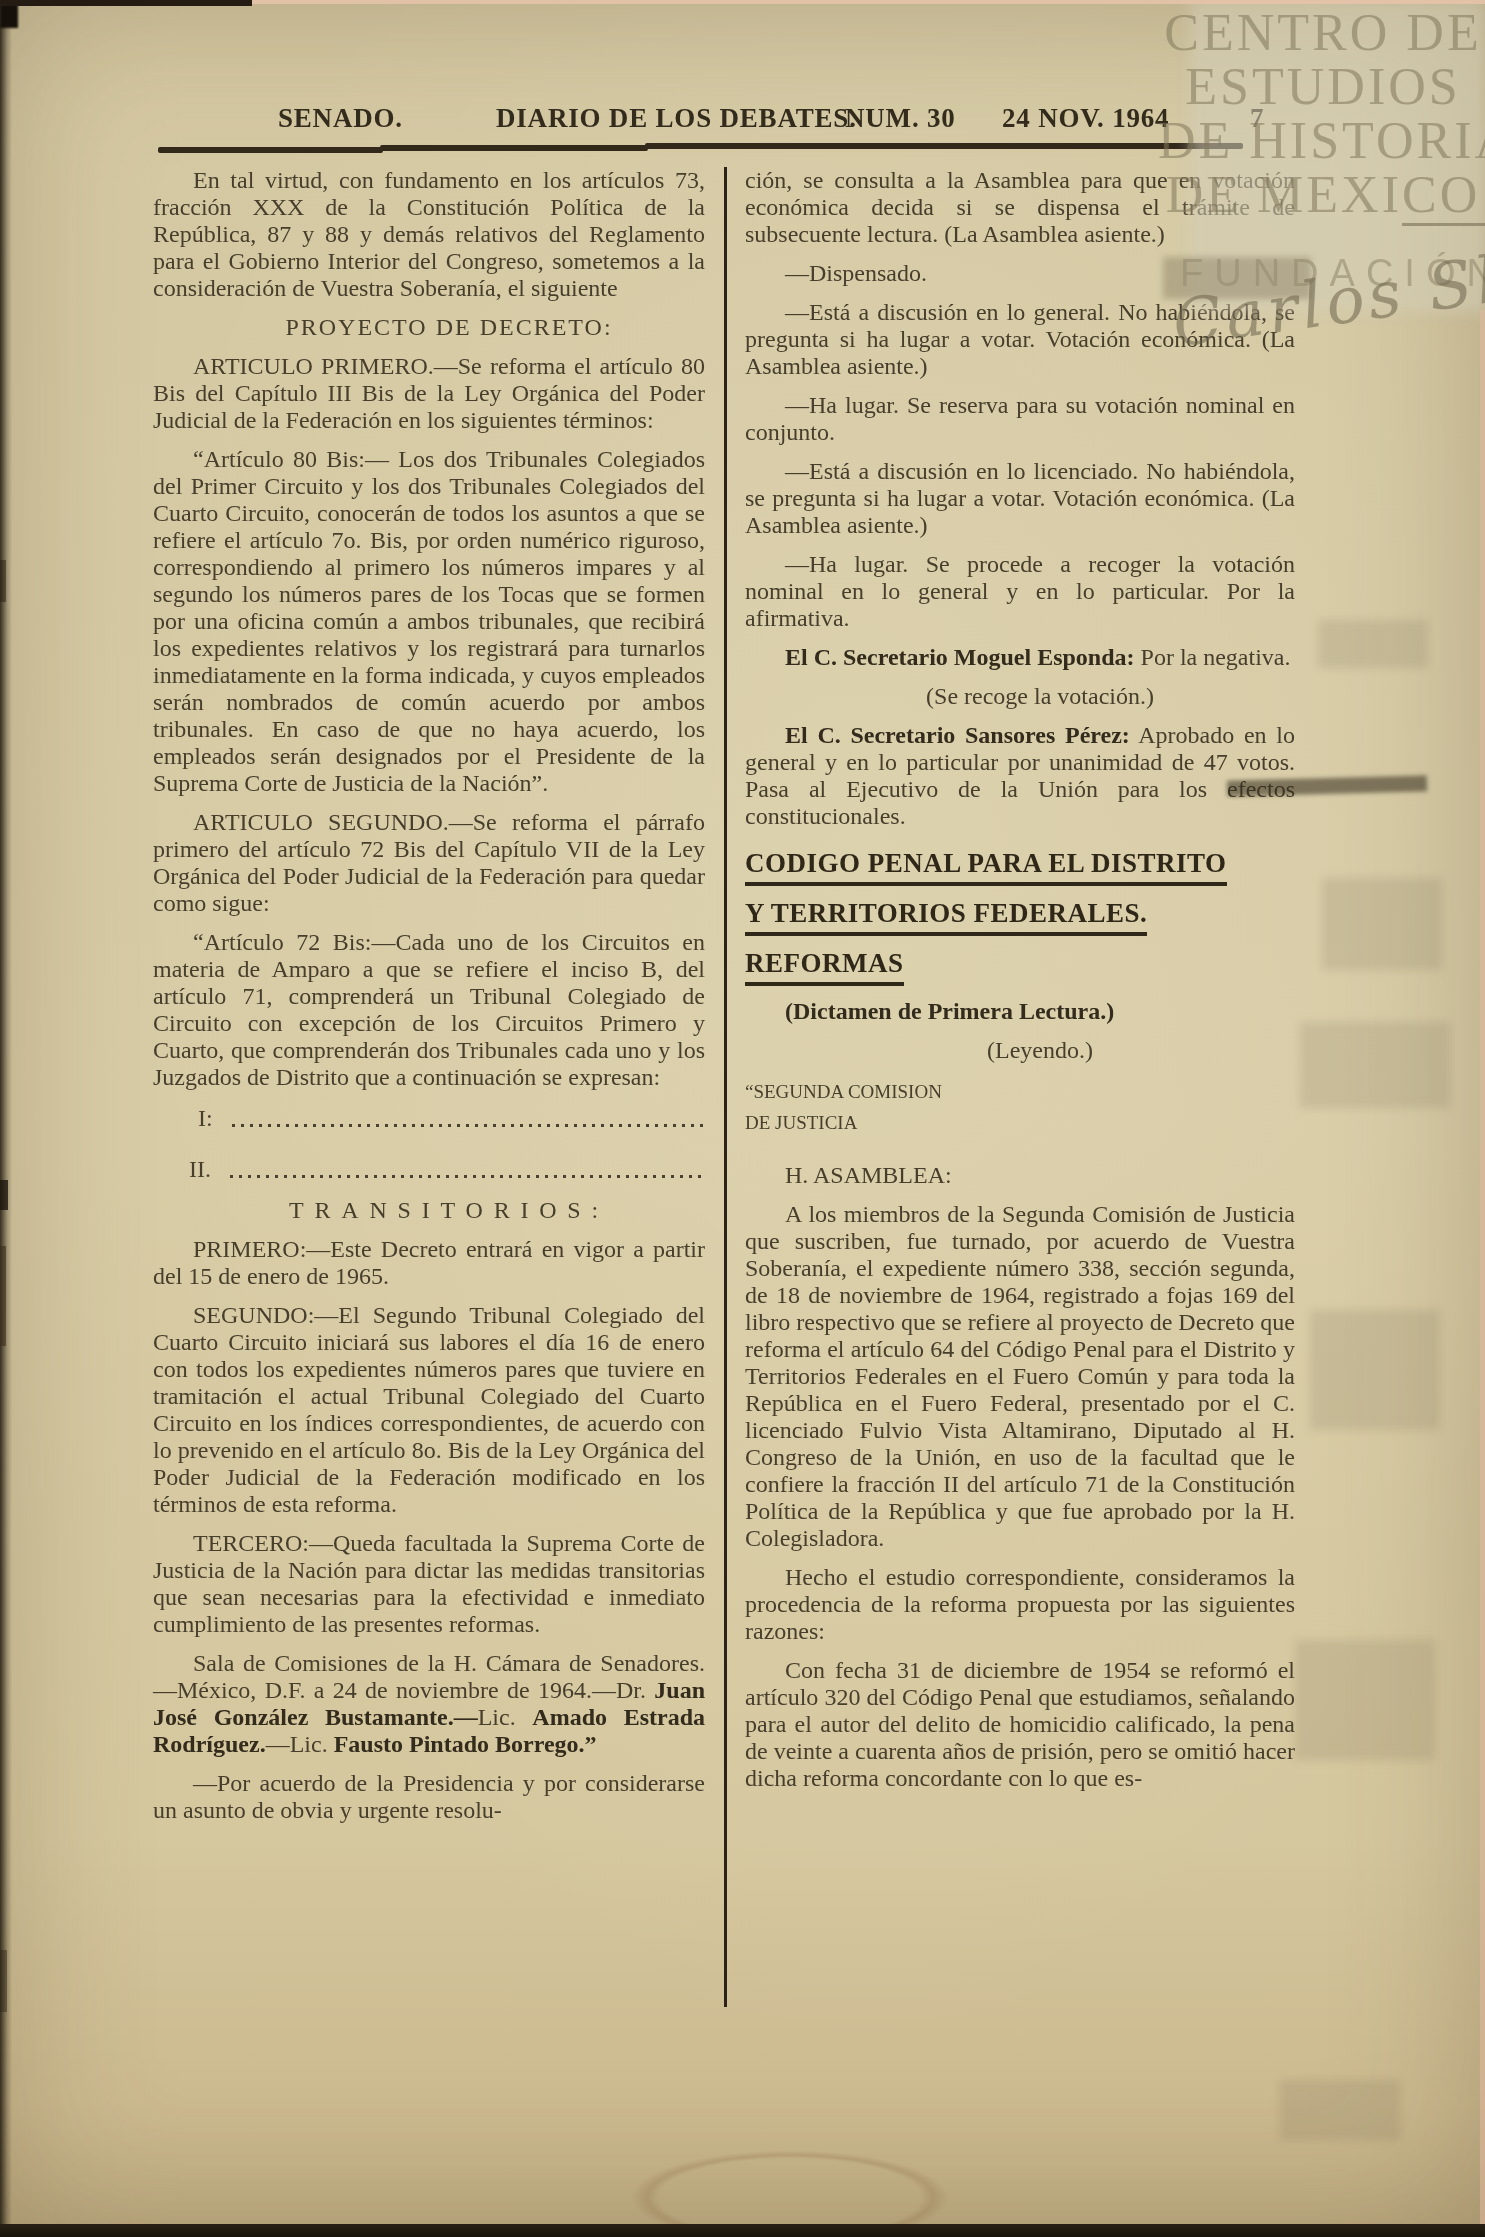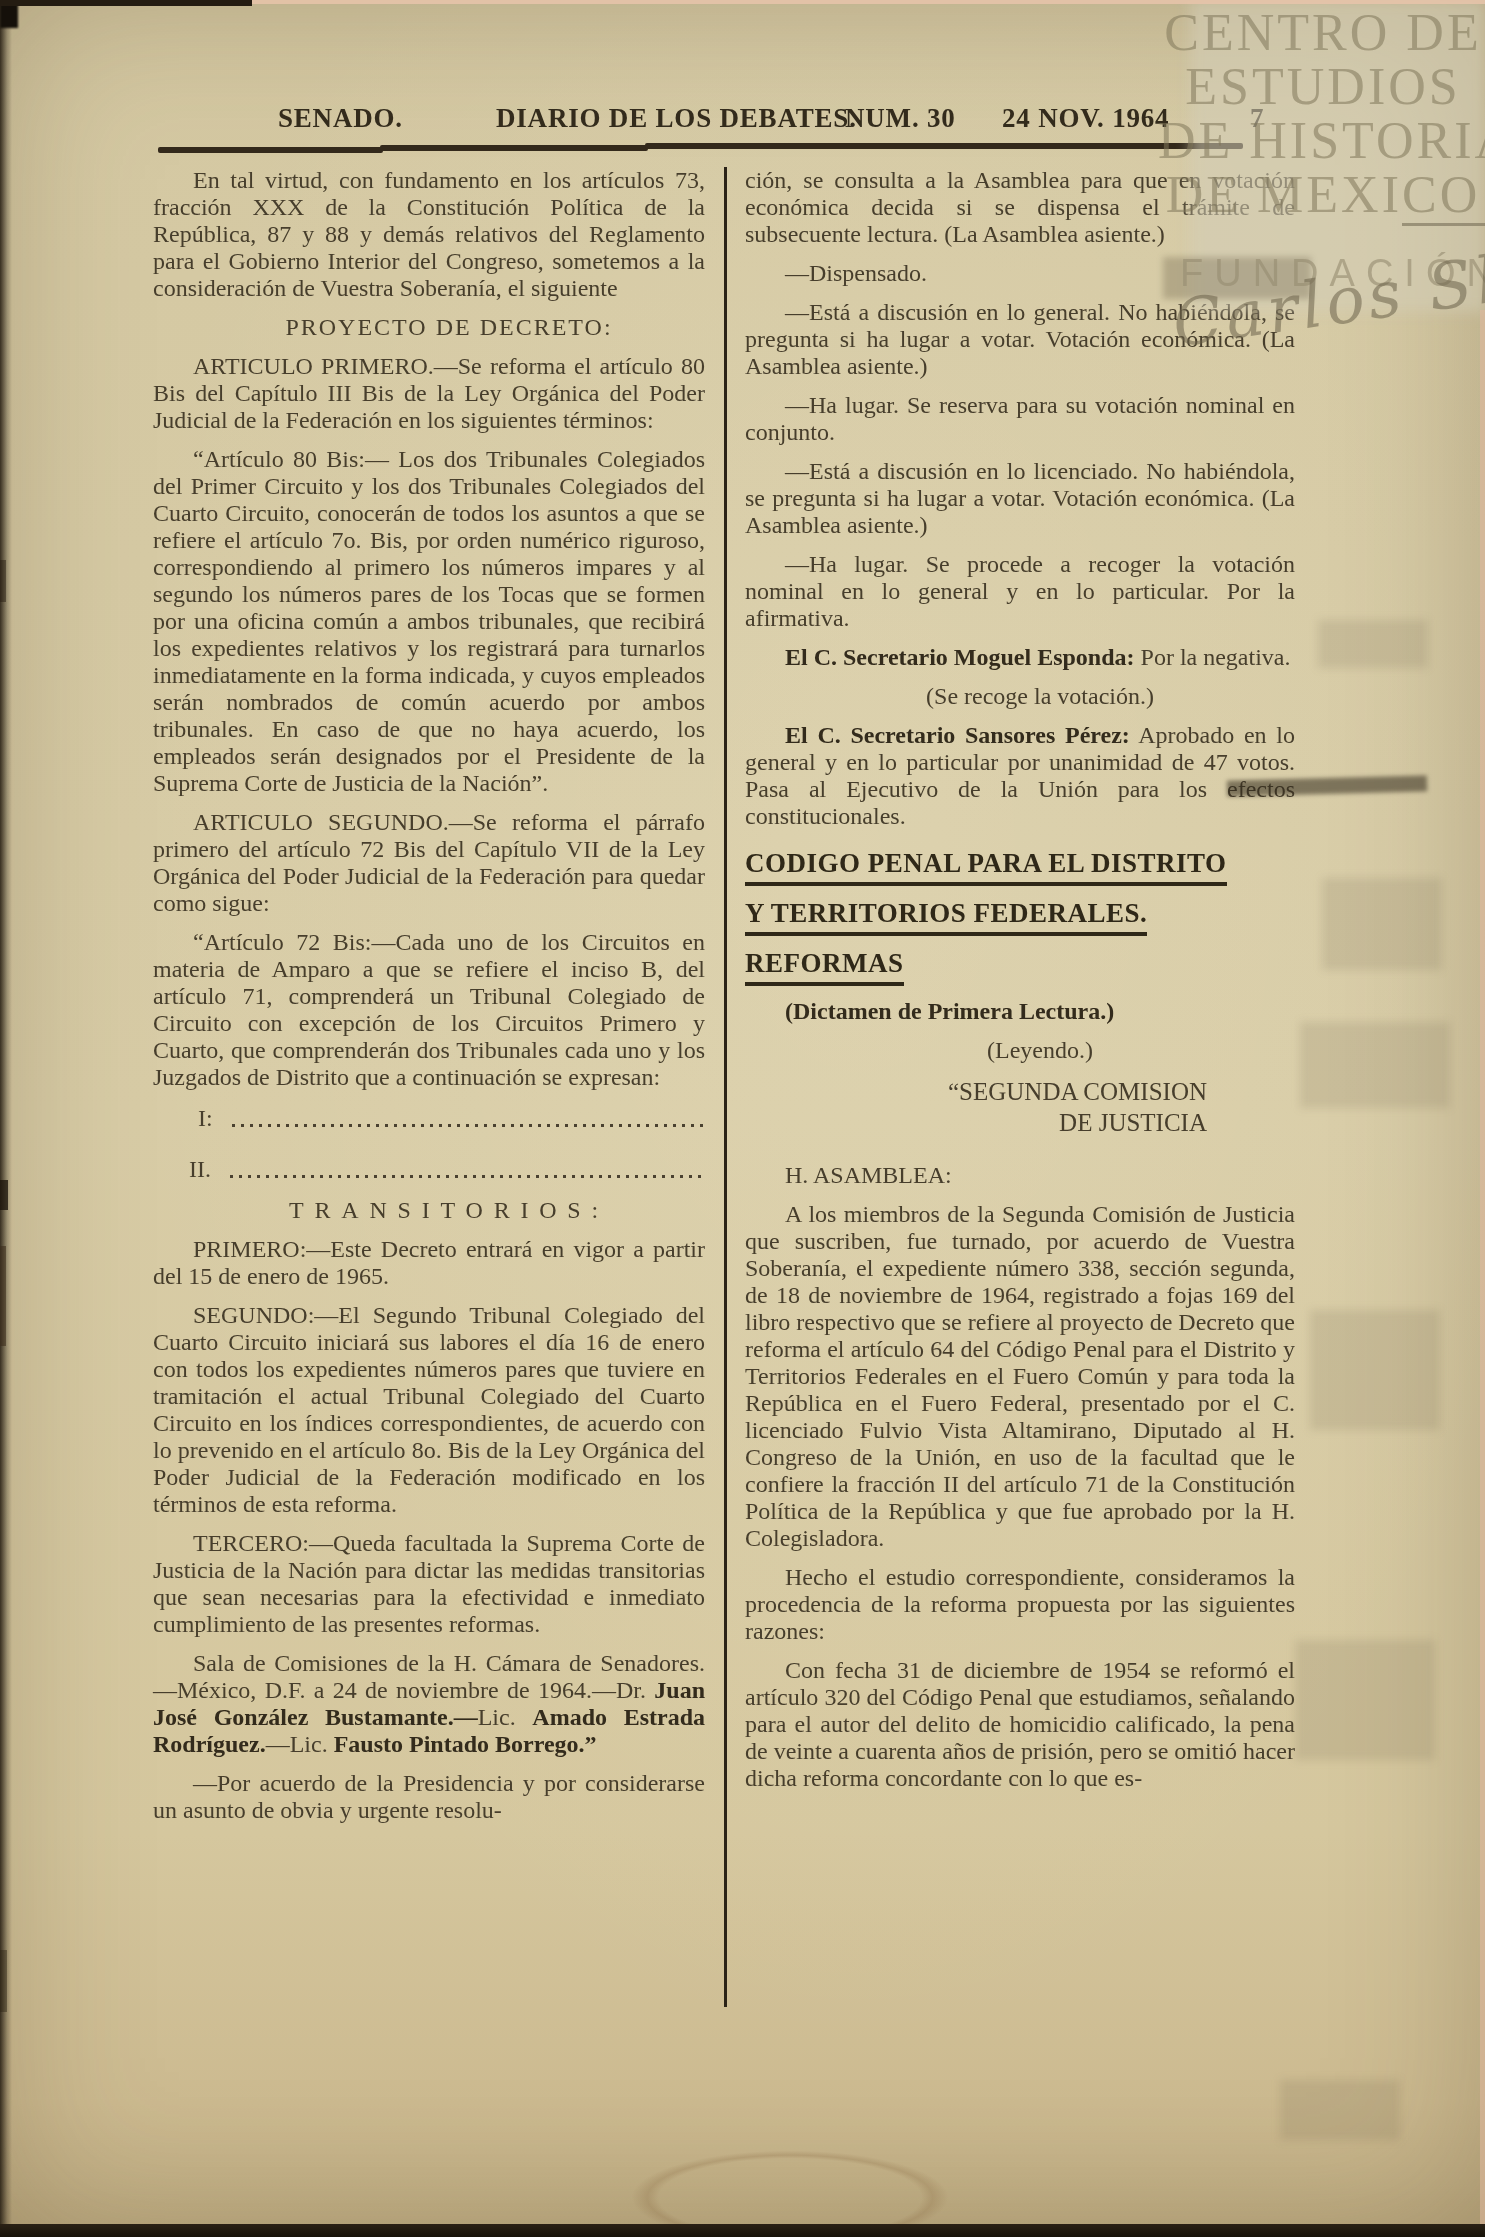--- a/index.html
+++ b/index.html
@@ -42,21 +42,21 @@
   .dotrow .dots{flex:1;height:5px;margin-bottom:4px;
      background-image:radial-gradient(circle,#4a4130 1.6px,transparent 1.8px);
      background-size:9px 5px;background-repeat:repeat-x;background-position:0 100%;}
   
   .law-line{margin:14px 0 12px;text-indent:0;text-decoration:underline;}
   .law-line span{display:inline-block;font-weight:bold;font-size:27px;letter-spacing:.5px;color:#2f2818;
      border-bottom:4px solid #2f2818;padding-bottom:5px;}
   .law-line.first{margin-top:20px;}
   .dictamen{font-weight:bold;margin:4px 0 18px;text-indent:0;font-size:24px;color:#332b1c;}
   .leyendo{text-align:center;text-indent:0;margin:10px 0 22px;}
-  .comision{text-align:right;padding-right:88px;line-height:31px;margin:0 0 24px;font-size:25px;}
+  .comision{text-align:left;padding-right:88px;line-height:31px;margin:0 0 24px;font-size:19px;}
   .asamblea{margin:0 0 24px;text-indent:0;}
   
   .wm{position:absolute;pointer-events:none;}
   .wm-patch{left:1190px;top:0;width:296px;height:312px;background:rgba(211,205,184,.55);filter:blur(7px);}
   .wm-words{left:1158px;top:6px;width:330px;text-align:center;
      font-size:52px;line-height:54px;letter-spacing:3px;color:rgba(128,118,90,.55);
      font-family:"Liberation Serif",serif;white-space:nowrap;}
   .wm-fund{left:1180px;top:252px;font-family:"Liberation Sans",sans-serif;
      font-size:38px;letter-spacing:11px;color:rgba(150,141,113,.62);white-space:nowrap;}
   .wm-line{left:1402px;top:223px;width:83px;height:3px;background:rgba(110,100,78,.55);}

